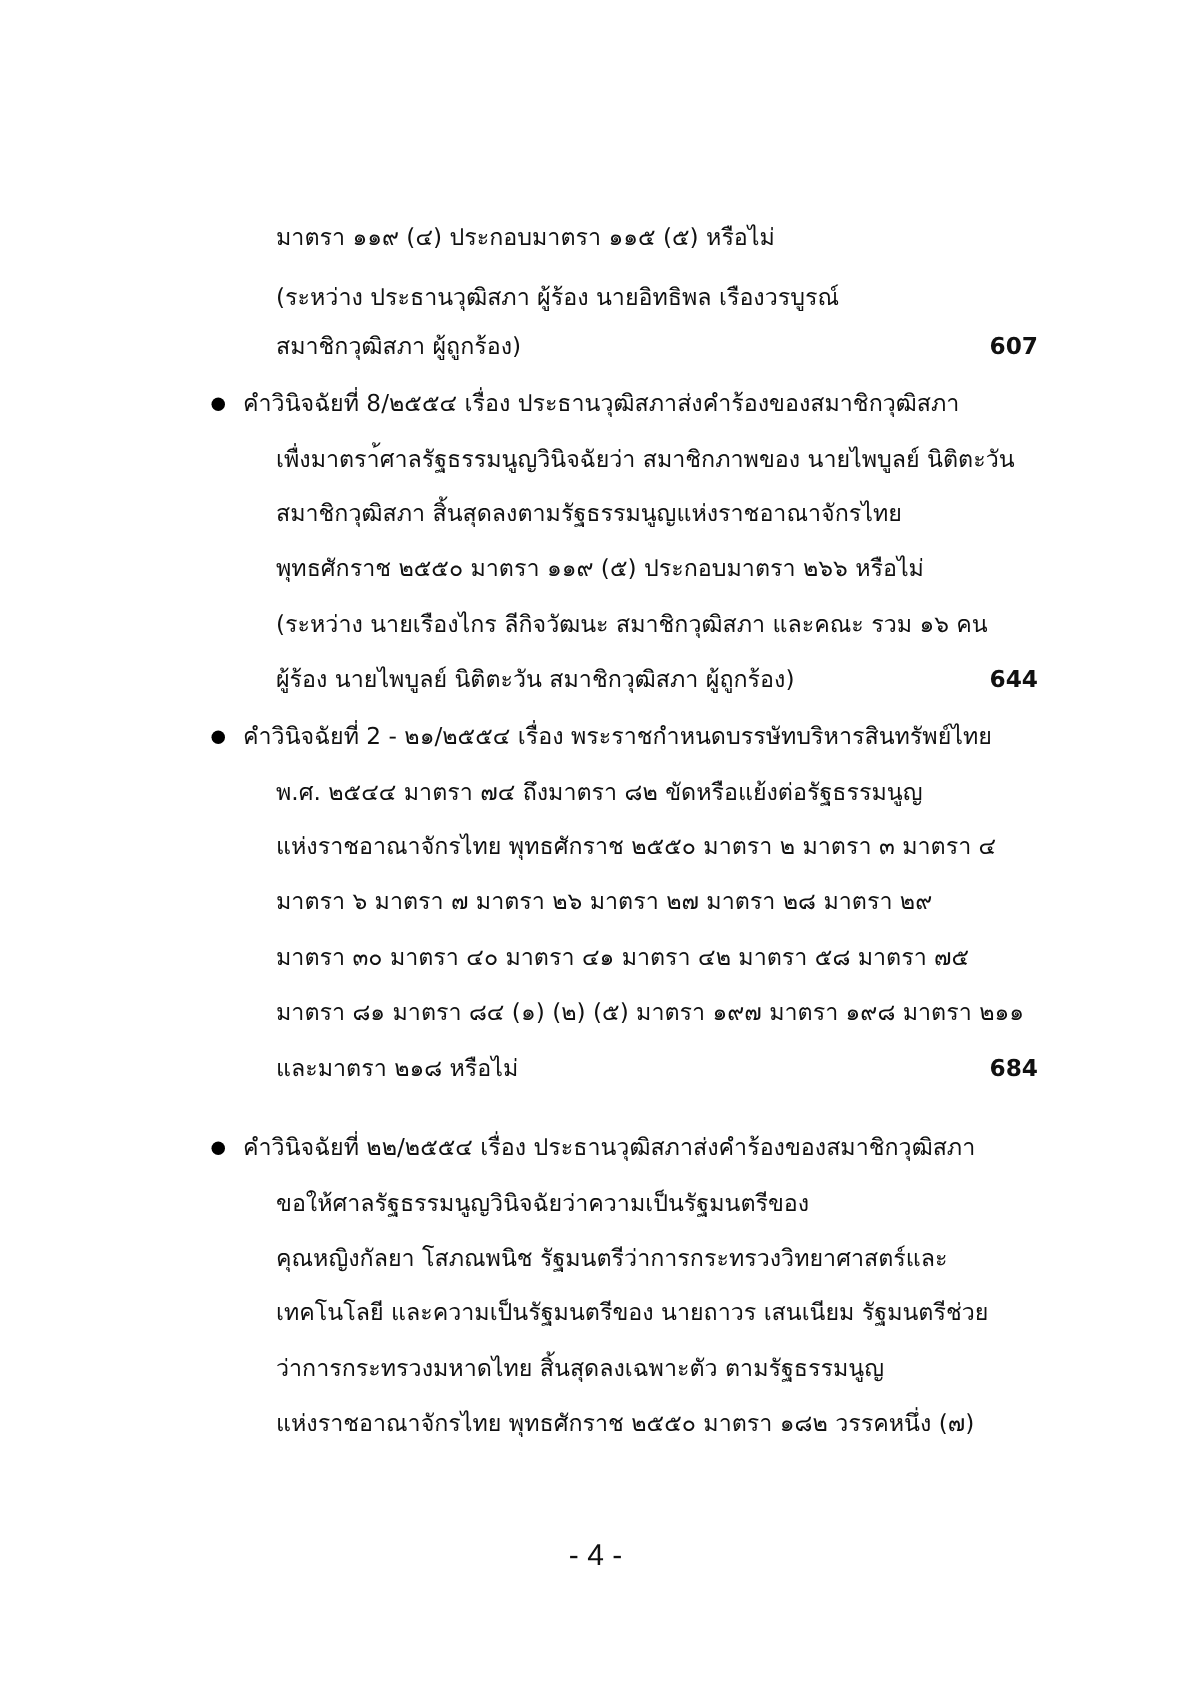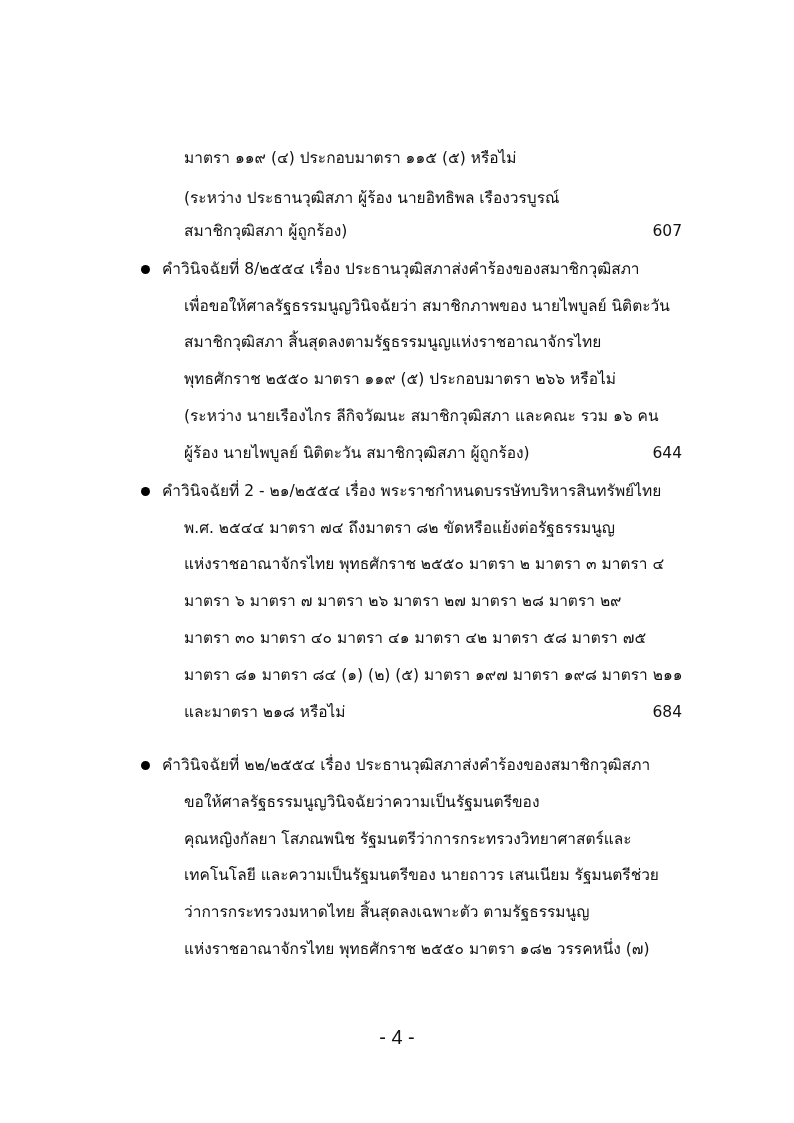--- a/index.html
+++ b/index.html
@@ -2,39 +2,39 @@
 <html><head>
   <meta charset="utf-8">
   <style>
     html, body { margin: 0; padding: 0; background: #ffffff; }
     body { width: 794px; height: 1123px; position: relative; overflow: hidden;
            font-family: "DejaVu Sans", "Liberation Sans", sans-serif; color: #111; }
     .page { position: absolute; left: 0; top: 0; width: 794px; height: 949px; }
     .line { position: absolute; left: 184px; right: 94px; height: 36px;
             font-size: 15.5px; line-height: 36px; white-space: nowrap; }
     .line .txt { display: inline-block; }
-    .line .pg { position: absolute; right: 18px; top: 0; }
+    .line .pg { position: absolute; right: 8px; top: 0; font-weight: bold; }
     .line.first { left: 162px; }
     .bullet { position: absolute; left: 141px; width: 9px; height: 9px; border-radius: 50%;
               background: #000; }
     .footer { position: absolute; top: 1026px; left: 0; width: 794px; text-align: center;
               font-size: 20px; font-family: "Liberation Sans", sans-serif; }
   </style>
 </head>
 <body>
 
 <div class="page">
 
   <div class="line" style="top:140px"><span class="txt">มาตรา ๑๑๙ (๔) ประกอบมาตรา ๑๑๕ (๕) หรือไม่</span></div>
   <div class="line" style="top:180px"><span class="txt">(ระหว่าง ประธานวุฒิสภา ผู้ร้อง นายอิทธิพล เรืองวรบูรณ์</span></div>
   <div class="line" style="top:213px"><span class="txt">สมาชิกวุฒิสภา ผู้ถูกร้อง)</span><span class="pg">607</span></div>
 
   <div class="bullet" style="top:265px"></div>
   <div class="line first" style="top:251px"><span class="txt">คำวินิจฉัยที่ 8/๒๕๕๔ เรื่อง ประธานวุฒิสภาส่งคำร้องของสมาชิกวุฒิสภา</span></div>
-  <div class="line" style="top:288px"><span class="txt">เพื่อขอให้ศาลรัฐธรรมนูญวินิจฉัยว่า สมาชิกภาพของ นายไพบูลย์ นิติตะวัน</span></div>
+  <div class="line" style="top:288px"><span class="txt">เพื่งมาตรา้ศาลรัฐธรรมนูญวินิจฉัยว่า สมาชิกภาพของ นายไพบูลย์ นิติตะวัน</span></div>
   <div class="line" style="top:324px"><span class="txt">สมาชิกวุฒิสภา สิ้นสุดลงตามรัฐธรรมนูญแห่งราชอาณาจักรไทย</span></div>
   <div class="line" style="top:361px"><span class="txt">พุทธศักราช ๒๕๕๐ มาตรา ๑๑๙ (๕) ประกอบมาตรา ๒๖๖ หรือไม่</span></div>
   <div class="line" style="top:398px"><span class="txt">(ระหว่าง นายเรืองไกร ลีกิจวัฒนะ สมาชิกวุฒิสภา และคณะ รวม ๑๖ คน</span></div>
   <div class="line" style="top:435px"><span class="txt">ผู้ร้อง นายไพบูลย์ นิติตะวัน สมาชิกวุฒิสภา ผู้ถูกร้อง)</span><span class="pg">644</span></div>
 
   <div class="bullet" style="top:487px"></div>
   <div class="line first" style="top:473px"><span class="txt">คำวินิจฉัยที่ 2 - ๒๑/๒๕๕๔ เรื่อง พระราชกำหนดบรรษัทบริหารสินทรัพย์ไทย</span></div>
   <div class="line" style="top:510px"><span class="txt">พ.ศ. ๒๕๔๔ มาตรา ๗๔ ถึงมาตรา ๘๒ ขัดหรือแย้งต่อรัฐธรรมนูญ</span></div>
   <div class="line" style="top:546px"><span class="txt">แห่งราชอาณาจักรไทย พุทธศักราช ๒๕๕๐ มาตรา ๒ มาตรา ๓ มาตรา ๔</span></div>
   <div class="line" style="top:583px"><span class="txt">มาตรา ๖ มาตรา ๗ มาตรา ๒๖ มาตรา ๒๗ มาตรา ๒๘ มาตรา ๒๙</span></div>

